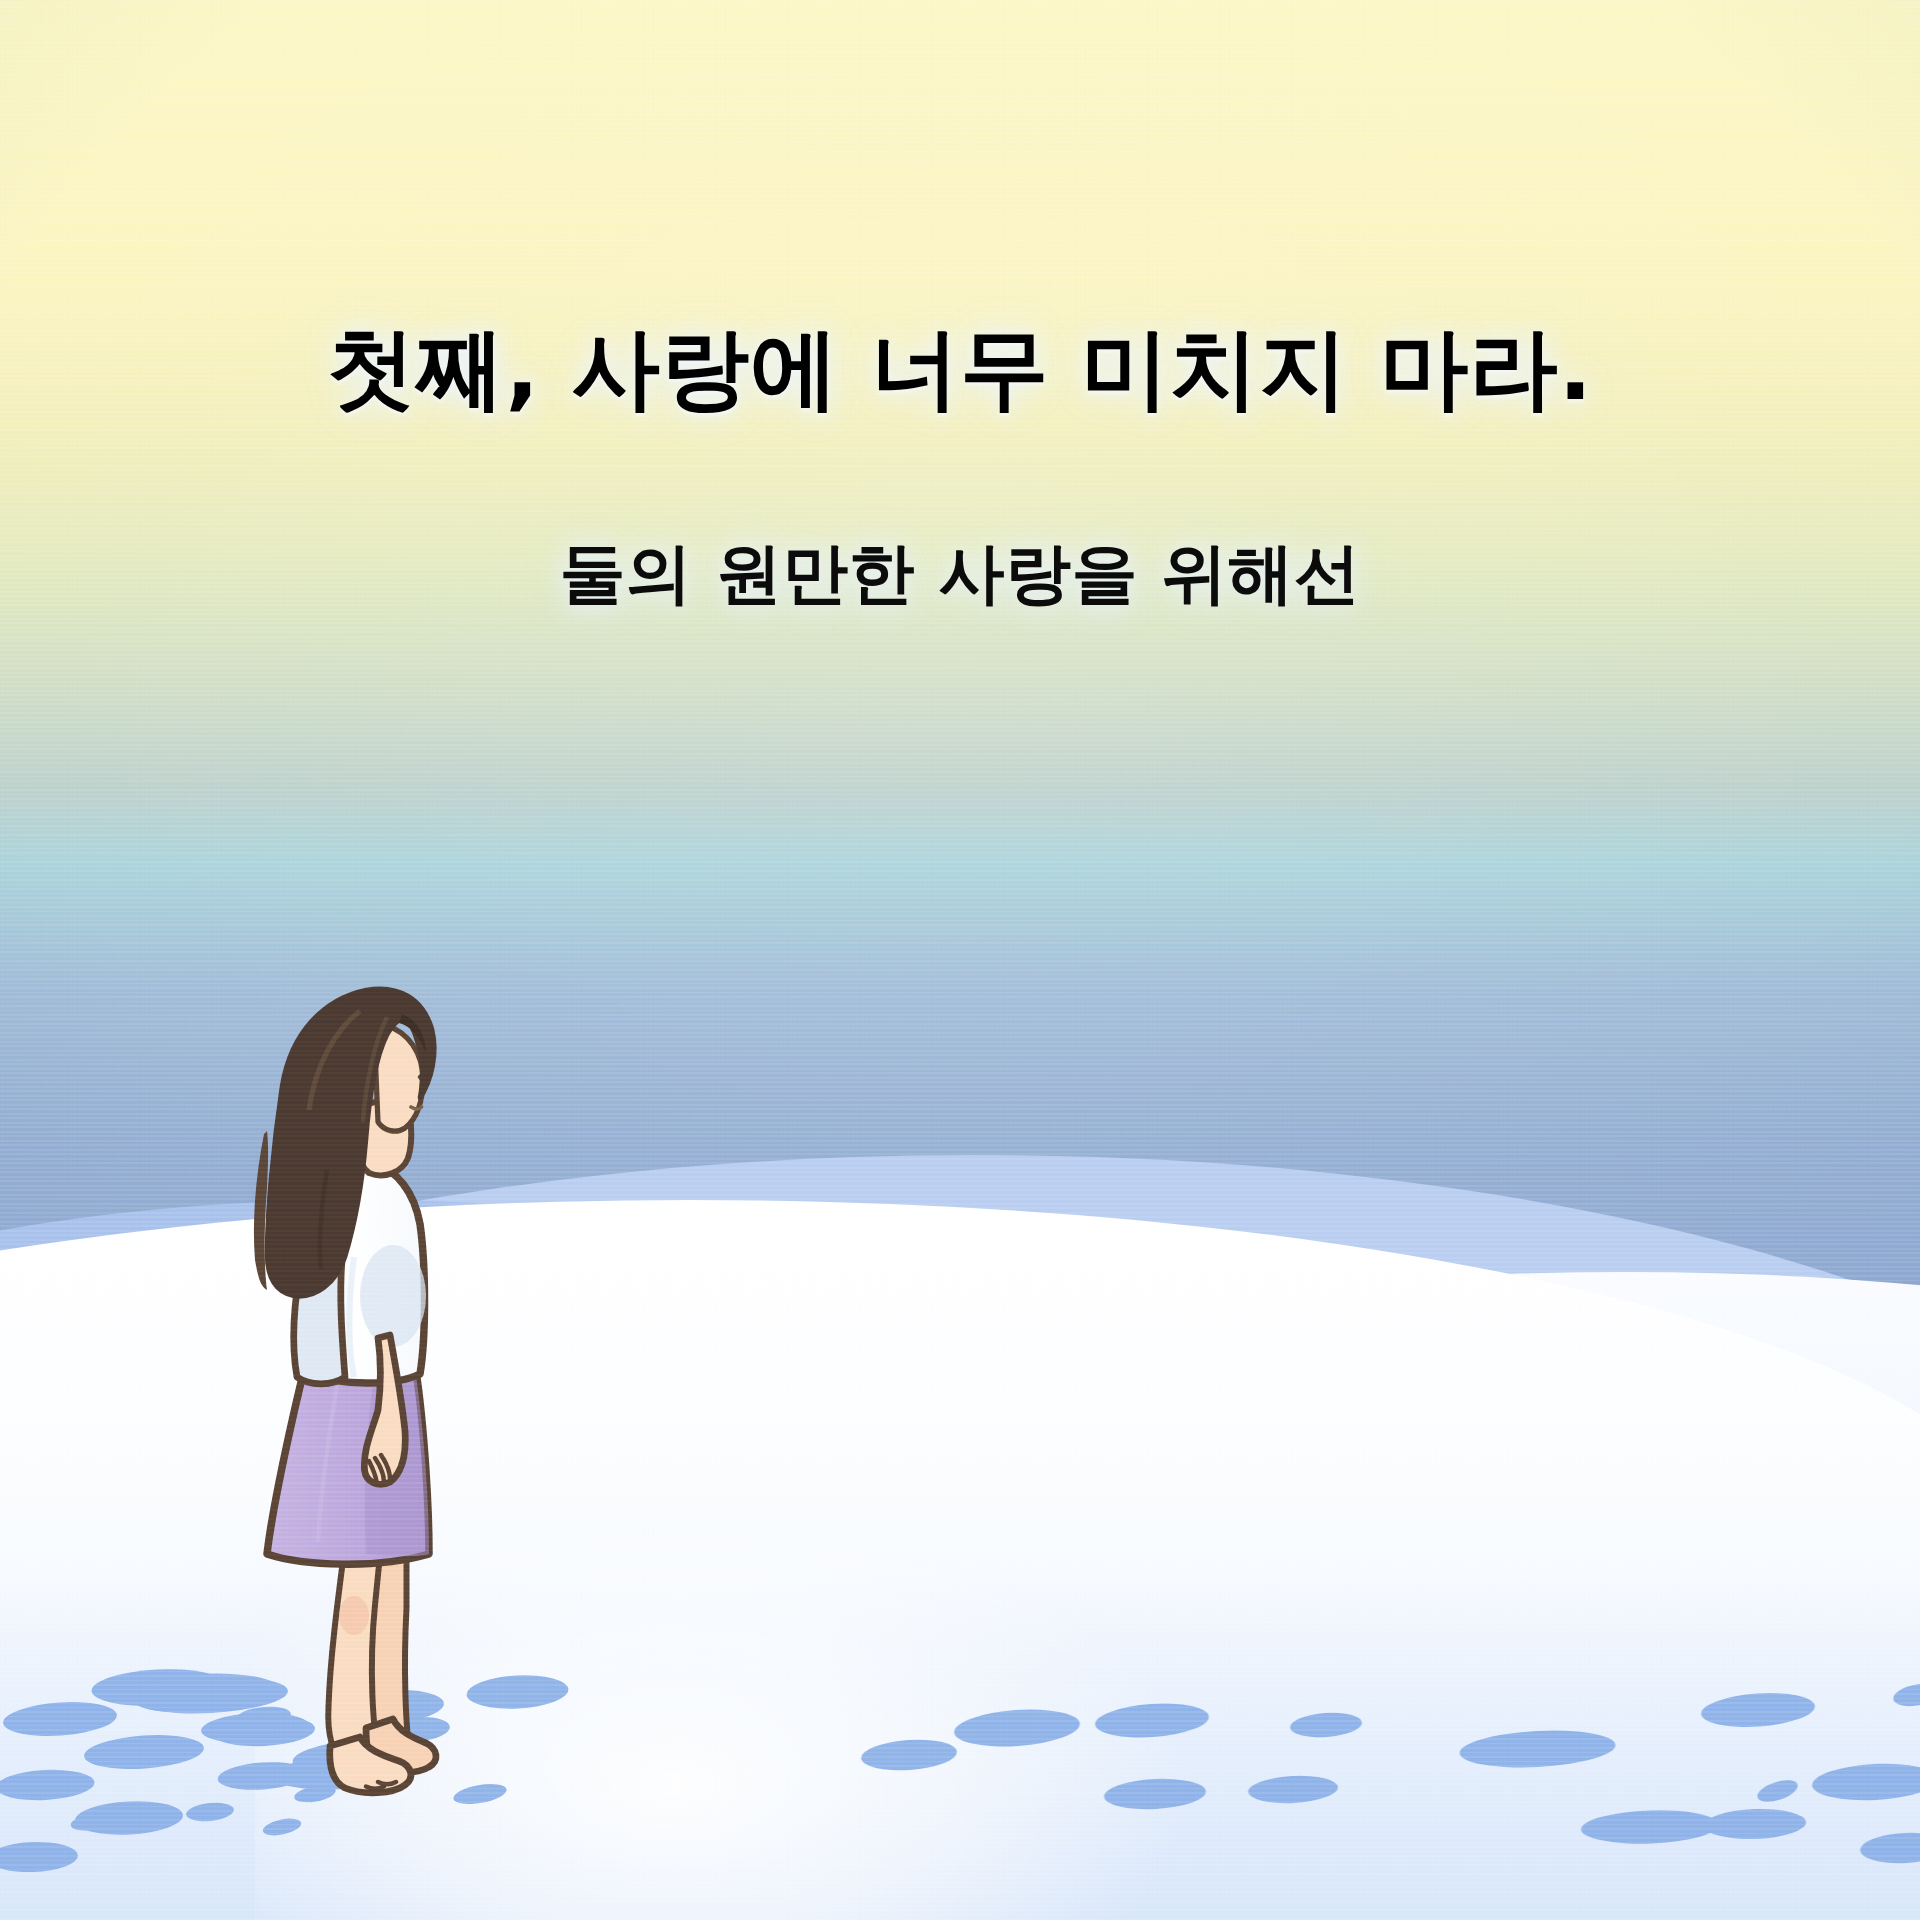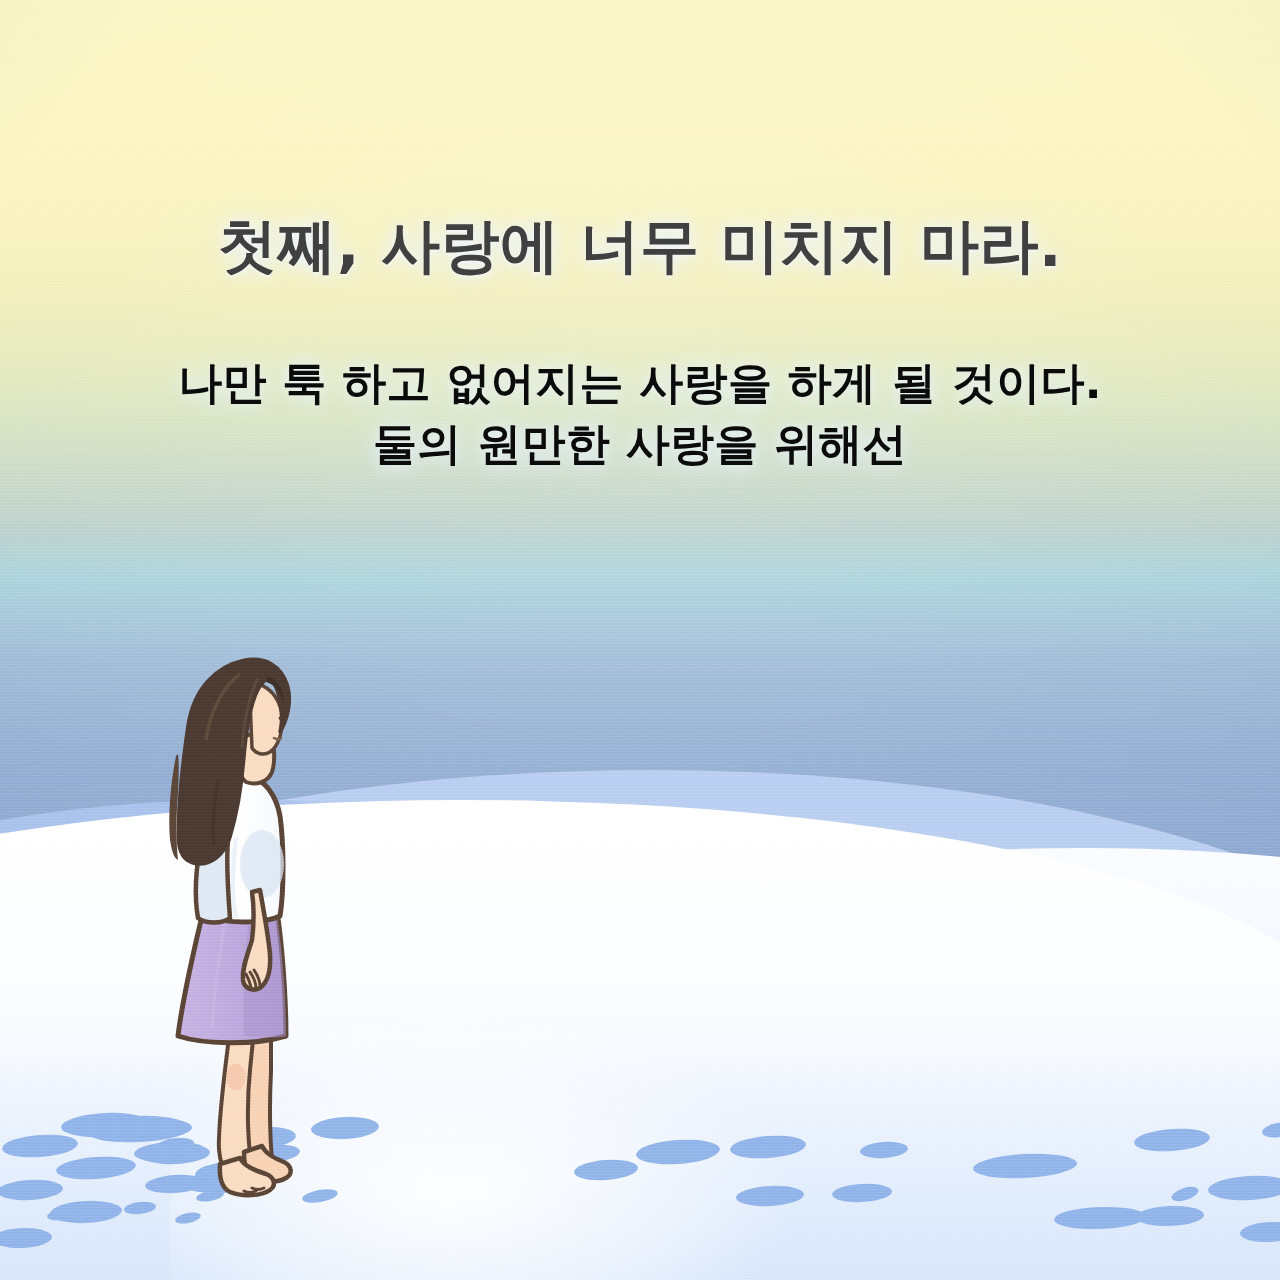--- a/index.html
+++ b/index.html
@@ -139,21 +139,21 @@
     pointer-events: none;
   }
   .headline {
     position: absolute;
     left: 0; top: 214px;
     width: 1280px;
     text-align: center;
     font-size: 59px;
     font-weight: bold;
     letter-spacing: 0.5px;
-    color: #404040;
+    color: #000000;
     text-shadow:
       0 0 14px rgba(238,246,255,0.95),
       0 0 26px rgba(228,240,255,0.85),
       0 2px 2px rgba(255,255,255,0.55);
     line-height: 1.1;
     white-space: nowrap;
   }
   .body-lines {
     position: absolute;
     left: 0; top: 352px;
@@ -345,17 +345,16 @@
         <path d="M128 36 C138 40 144 50 144 62 C140 52 134 44 126 42 Z" fill="#3d2f27"></path>
       </g>
     </svg>
   </div>
 
   <div class="grain"></div>
 
   <div class="headline">첫째, 사랑에 너무 미치지 마라.</div>
 
   <div class="body-lines">
-    <div>나만 툭 하고 없어지는 사랑을 하게 될 것이다.</div>
     <div>둘의 원만한 사랑을 위해선</div>
   </div>
 
 </div>
 
 </body></html>

